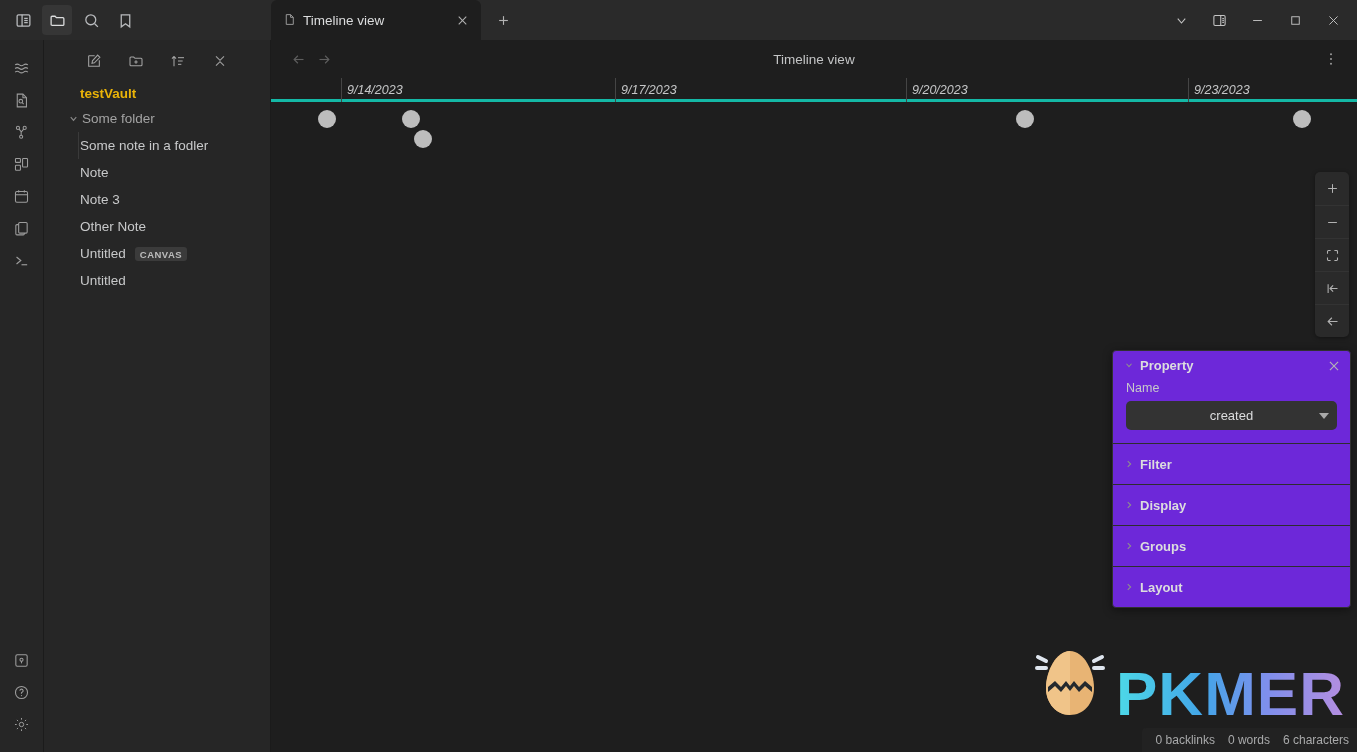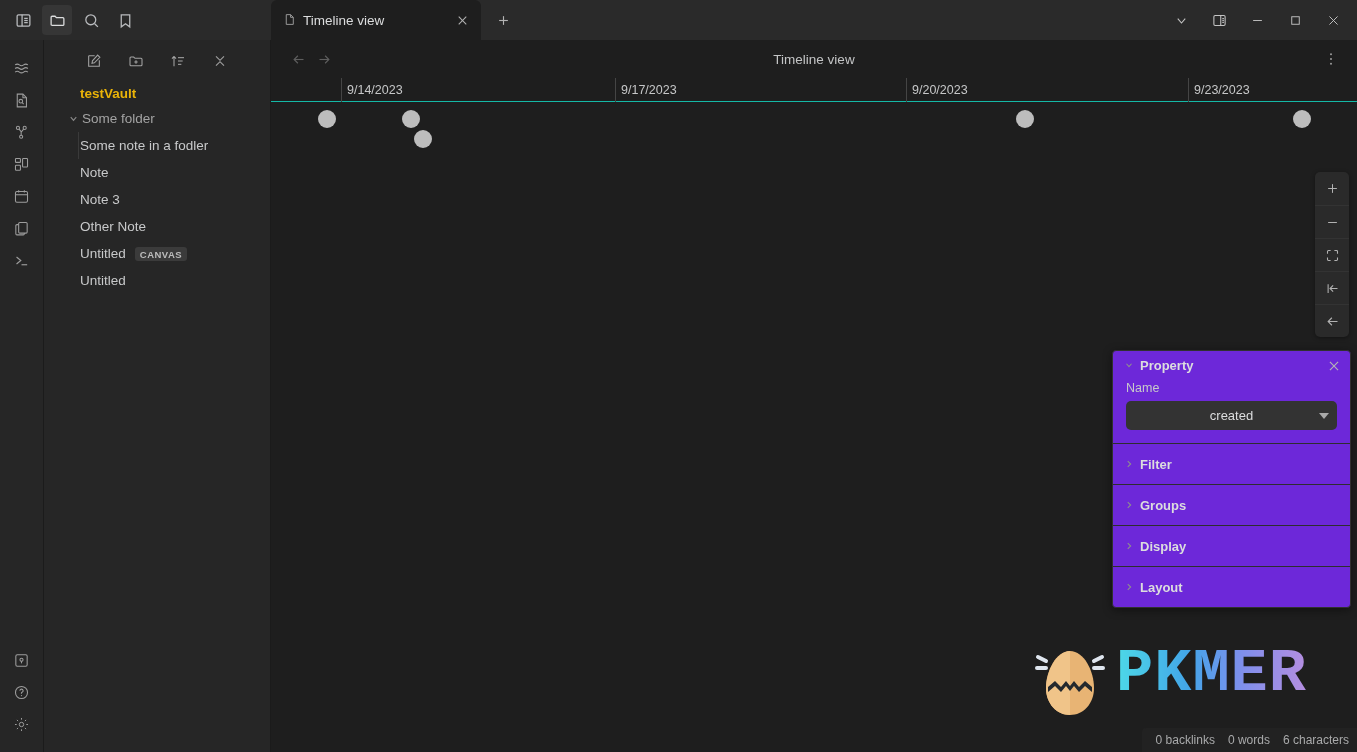--- a/index.html
+++ b/index.html
@@ -100,21 +100,21 @@
   .view-header { height: 38px; display: flex; align-items: center; position: relative; padding: 0 14px; }
   .nav-btn { width: 26px; height: 26px; display: flex; align-items: center; justify-content: center; color: #5e5e5e; cursor: pointer; }
   .nav-btn svg { width: 15px; height: 15px; }
   .view-title {
     position: absolute; left: 0; right: 0; text-align: center; font-size: 13.5px; color: #c3c4c5;
     pointer-events: none;
   }
   .more-btn { margin-left: auto; width: 24px; height: 24px; display: flex; align-items: center; justify-content: center; color: #9b9b9b; cursor: pointer; }
 
   .timeline-wrap { position: relative; height: 674px; }
-  .date-header { position: relative; height: 24px; border-bottom: 1px solid #14b8a6; }
+  .date-header { position: relative; height: 24px; border-bottom: 3px solid #14b8a6; font-style: italic; }
   .date-tick {
     position: absolute; top: 0; height: 24px; border-left: 1px solid #454545;
     padding-left: 5px; font-size: 12.5px; color: #c6c7c8; line-height: 24px; white-space: nowrap;
   }
   .timeline-body { position: relative; height: 650px; overflow: hidden; }
   .tl-dot {
     position: absolute; width: 18px; height: 18px; border-radius: 50%;
     background: #bdbdbd; cursor: pointer;
   }
 
@@ -159,22 +159,22 @@
   .pp-select .arrow {
     position: absolute; right: 8px; top: 50%; transform: translateY(-50%);
     width: 0; height: 0; border-left: 5px solid transparent; border-right: 5px solid transparent;
     border-top: 6px solid #a9a9a9;
   }
   .pp-row { height: 40px; display: flex; align-items: center; padding: 0 8px; cursor: pointer; }
   .pp-row .pp-title { font-size: 13px; }
 
   
   .watermark {
-    position: absolute; left: 1032px; top: 643px; display: flex; align-items: flex-start; gap: 8px;
-    pointer-events: none; user-select: none; font-family: Liberation Mono, monospace;
+    position: absolute; left: 1032px; top: 643px; display: flex; align-items: flex-end; gap: 8px;
+    pointer-events: none; user-select: none;
   }
   .wm-text {
     font-size: 62px; font-weight: bold; letter-spacing: 1px; line-height: 1;
     background: linear-gradient(90deg, #4dd9e8 0%, #43a5e8 38%, #7f8fec 66%, #b58ee0 100%);
     -webkit-background-clip: text; background-clip: text; color: transparent;
   }
   .statusbar {
     position: absolute; right: 0; bottom: 0; height: 24px;
     background: #222222; border-radius: 4px 0 0 0;
     display: flex; align-items: center; gap: 13px; padding: 0 8px 0 14px;
@@ -533,32 +533,32 @@
             </div>
           </div>
 
           <div class="pp-section">
             <div class="pp-row">
               <span class="pp-caret">
                 <svg viewBox="0 0 24 24" fill="none" stroke="currentColor" stroke-width="2.6">
                     <polyline points="9,5 16,12 9,19"></polyline>
                   </svg>
               </span>
-              <span class="pp-title">Groups</span>
+              <span class="pp-title">Display</span>
             </div>
           </div>
 
           <div class="pp-section">
             <div class="pp-row">
               <span class="pp-caret">
                 <svg viewBox="0 0 24 24" fill="none" stroke="currentColor" stroke-width="2.6">
                     <polyline points="9,5 16,12 9,19"></polyline>
                   </svg>
               </span>
-              <span class="pp-title">Display</span>
+              <span class="pp-title">Groups</span>
             </div>
           </div>
 
           <div class="pp-section">
             <div class="pp-row">
               <span class="pp-caret">
                 <svg viewBox="0 0 24 24" fill="none" stroke="currentColor" stroke-width="2.6">
                     <polyline points="9,5 16,12 9,19"></polyline>
                   </svg>
               </span>

